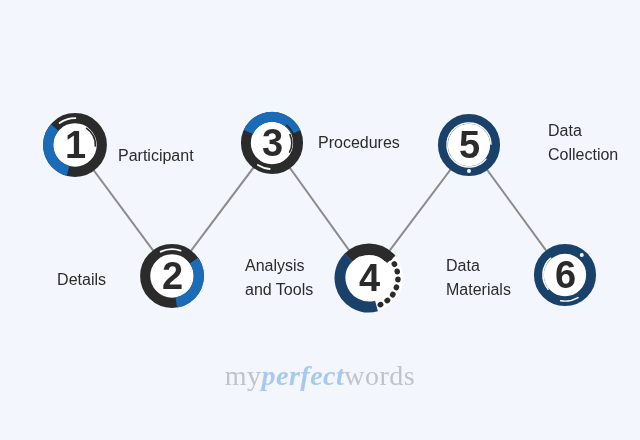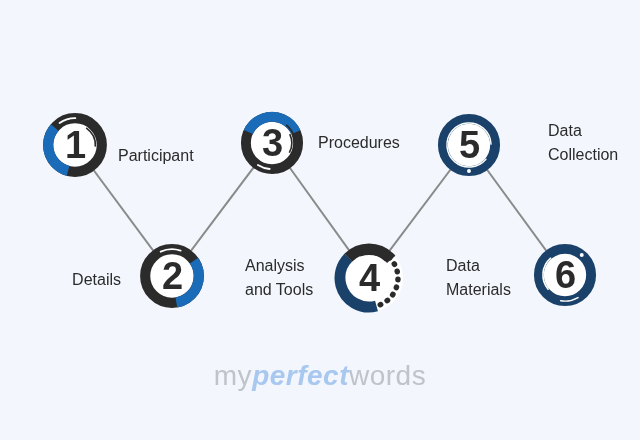--- a/index.html
+++ b/index.html
@@ -23,36 +23,36 @@
   }
   
   #circle-1{left:38px;top:108px;width:74px;height:74px;}
   #circle-2{left:135px;top:239px;width:74px;height:74px;}
   #circle-3{left:236px;top:107px;width:72px;height:72px;}
   #circle-4{left:329px;top:238px;width:80px;height:80px;}
   #circle-5{left:433px;top:109px;width:72px;height:72px;}
   #circle-6{left:529px;top:239px;width:72px;height:72px;}
   
   #label-1{left:118px;top:144px;margin-top:12px;}
-  #label-2{right:519px;top:280px;text-align:right;}
+  #label-2{right:534px;top:280px;text-align:right;}
   #label-3{left:318px;top:143px;}
   #label-4{right:313px;top:278px;width:82px;}
   #label-5{left:548px;top:143px;width:84px;}
   #label-6{right:122px;top:278px;width:72px;}
   
   .logo{
     position:absolute;left:50%;top:360px;transform:translateX(-50%);
     font-size:28px;white-space:nowrap;
   }
   .logo .gray{
-    font-family:Liberation Sans, sans-serif;
+    font-family:Liberation Serif, serif;
     color:var(--logo-gray,#bfc3ca);letter-spacing:0.5px;
   }
   .logo .blue{
-    font-family:Liberation Sans, sans-serif;
+    font-family:Liberation Serif, serif;
     font-weight:700;font-style:italic;
     color:var(--logo-blue,#a8c8f0);letter-spacing:0.5px;
   }
 </style>
 </head>
 <body>
 
 <svg id="connector-svg" viewBox="0 0 640 440">
   <line x1="75" y1="145" x2="172" y2="276" style="stroke:var(--line);stroke-width:2"></line>
   <line x1="272" y1="143" x2="172" y2="276" style="stroke:var(--line);stroke-width:2"></line>

